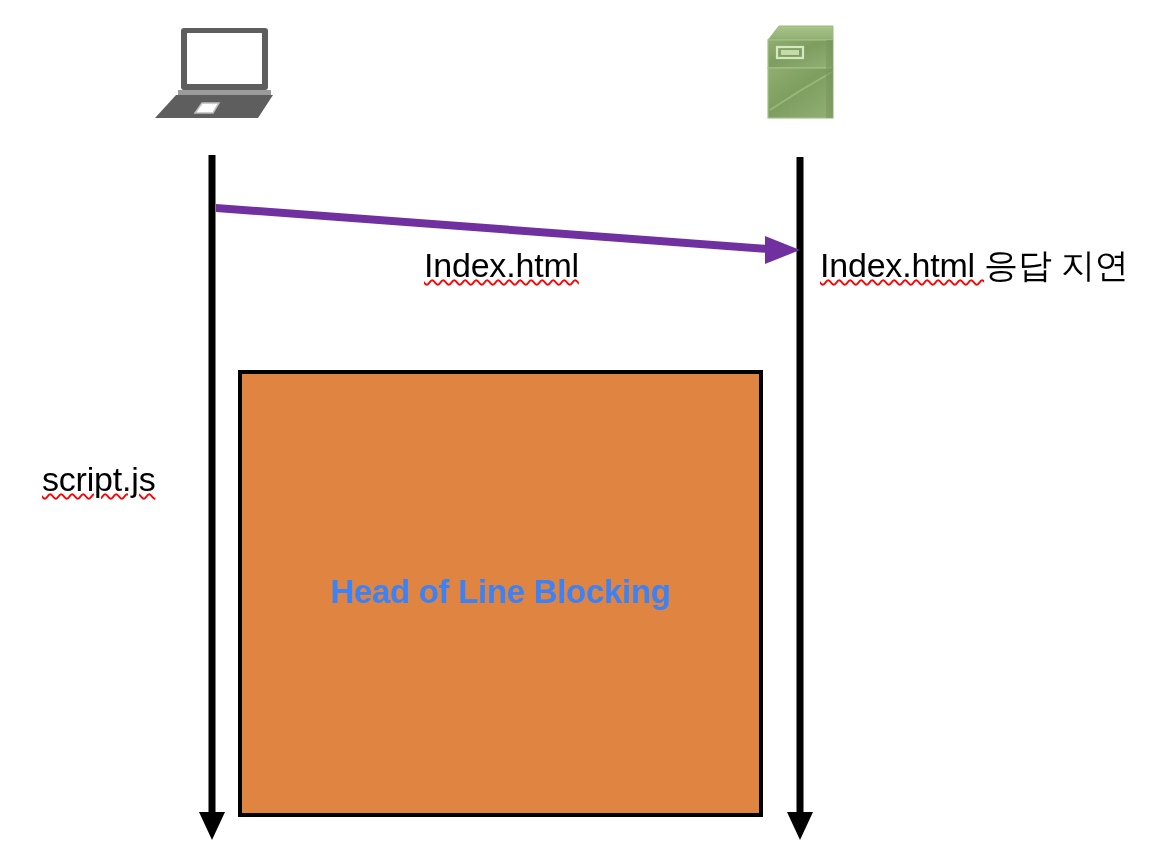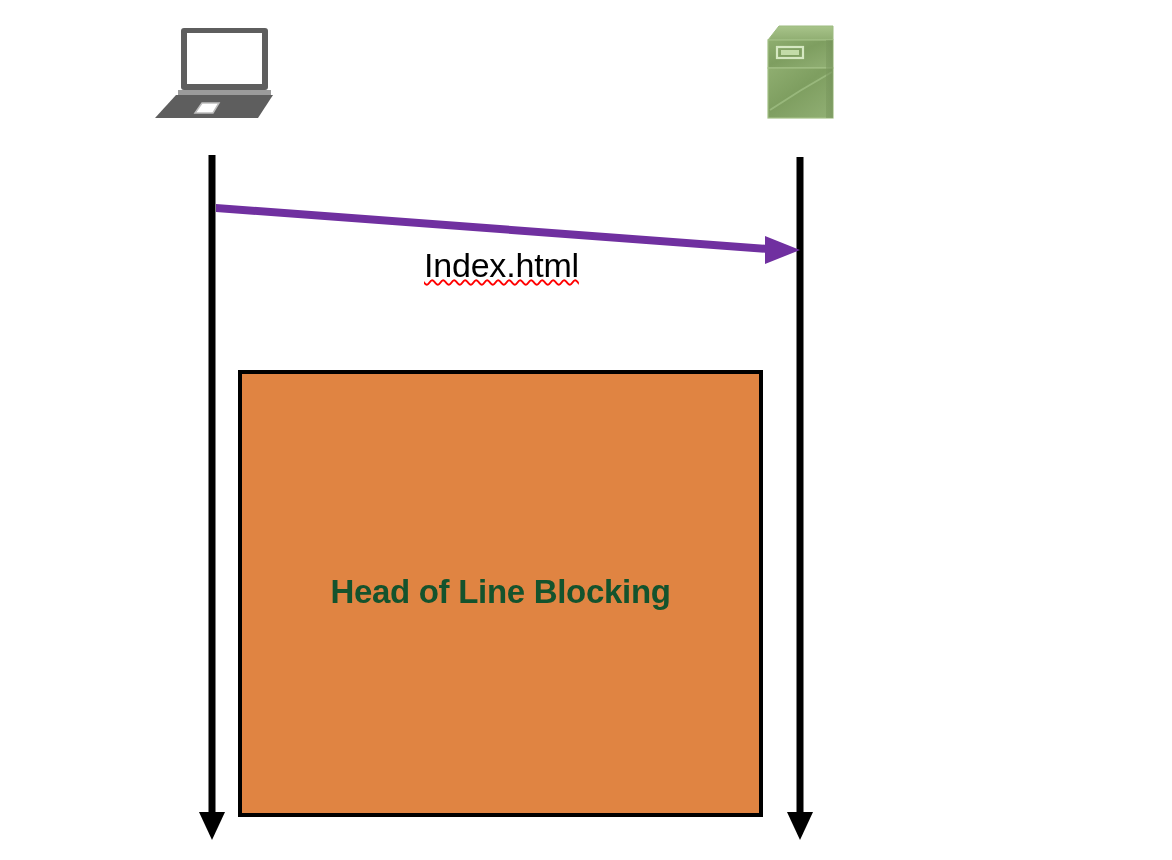--- a/index.html
+++ b/index.html
@@ -80,21 +80,21 @@
   }
 
   #label-hol-blocking {
     position: absolute;
     left: 240px;
     top: 573px;
     width: 521px;
     text-align: center;
     font-size: 33px;
     font-weight: bold;
-    color: #14532d;
+    color: #3b82f6;
     font-family: "Liberation Sans", sans-serif;
     letter-spacing: -0.3px;
   }
 </style>
 </head>
 <body>
 
 <div id="canvas">
 
   <svg id="stage" viewBox="0 0 1172 860" xmlns="http://www.w3.org/2000/svg">
@@ -158,18 +158,20 @@
 
     <g>
       <path d="M 216 204 L 781 246 L 781 254 L 216 212 Z" fill="#7030A0"></path>
       <polygon points="800,250 765,236 765,264" fill="#7030A0"></polygon>
     </g>
 
   </svg>
 
   <div class="label spell" id="label-index-html">Index.html</div>
 
+  <div class="label" id="label-index-html-delay"><span class="spellpart">Index.html </span><span class="plain">응답 지연</span></div>
 
 
+  <div class="label spell" id="label-script-js">script.js</div>
 
   <div id="label-hol-blocking">Head of Line Blocking</div>
 
 </div>
 
 </body></html>

